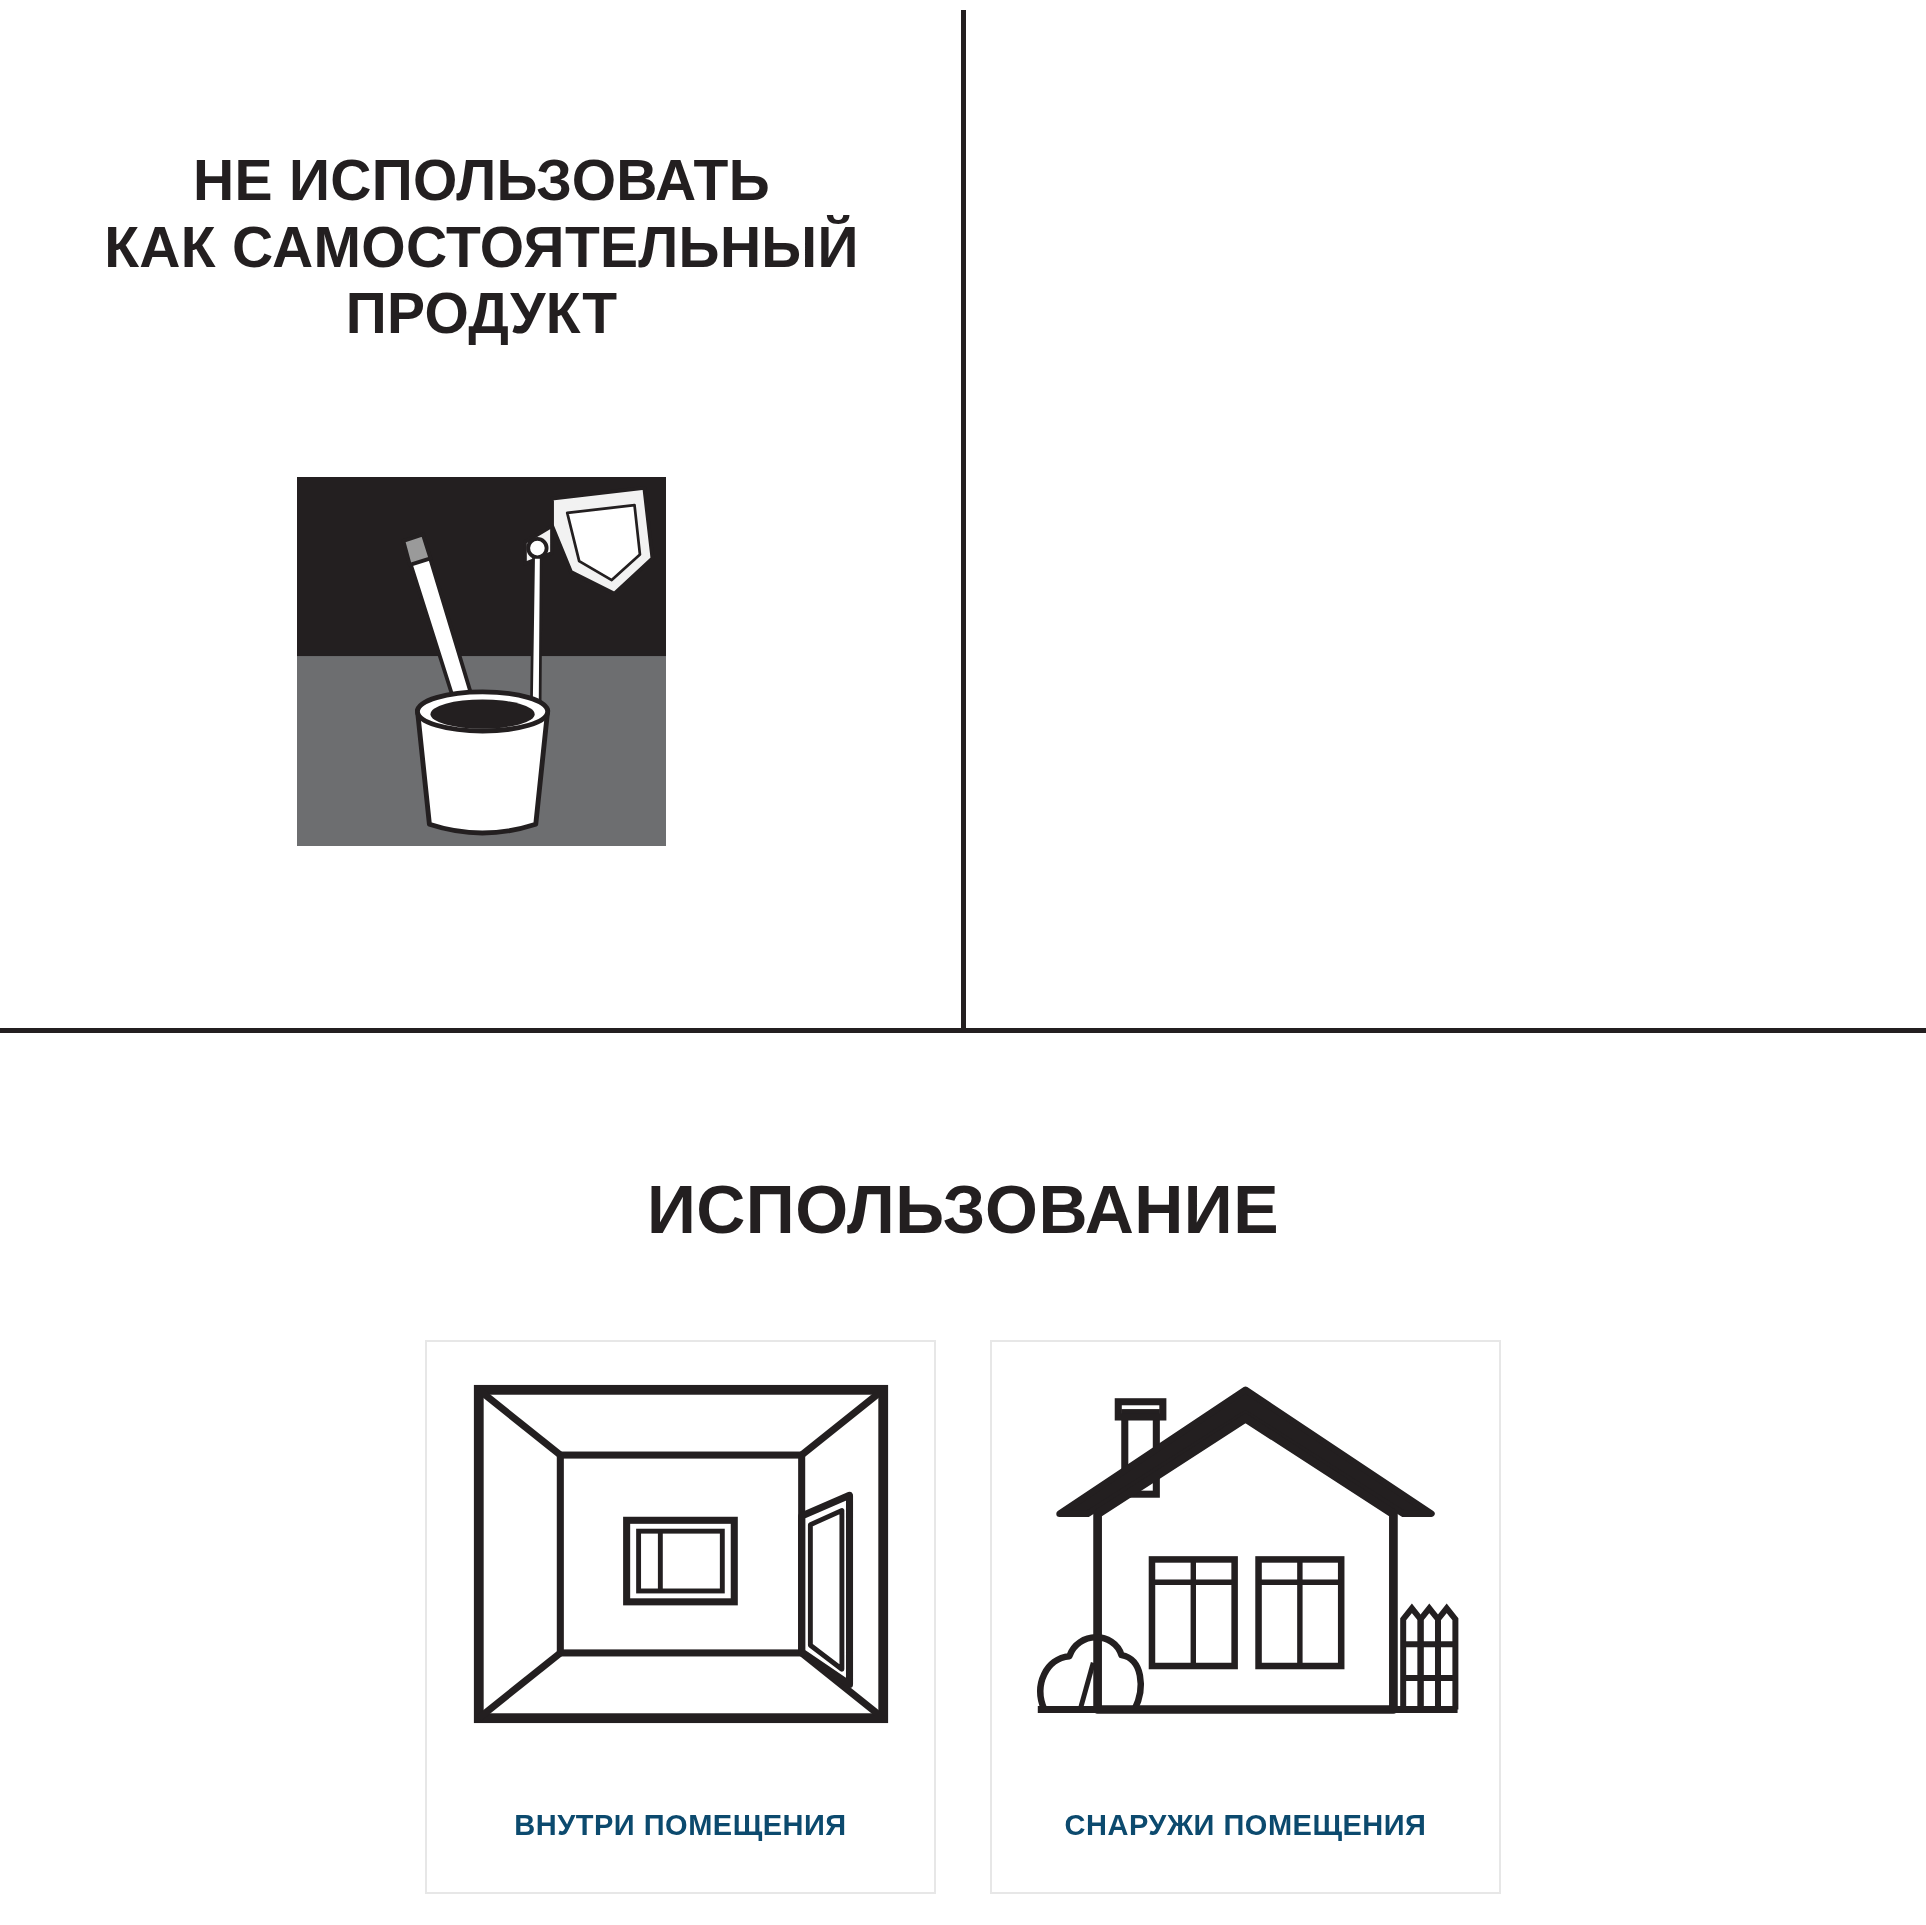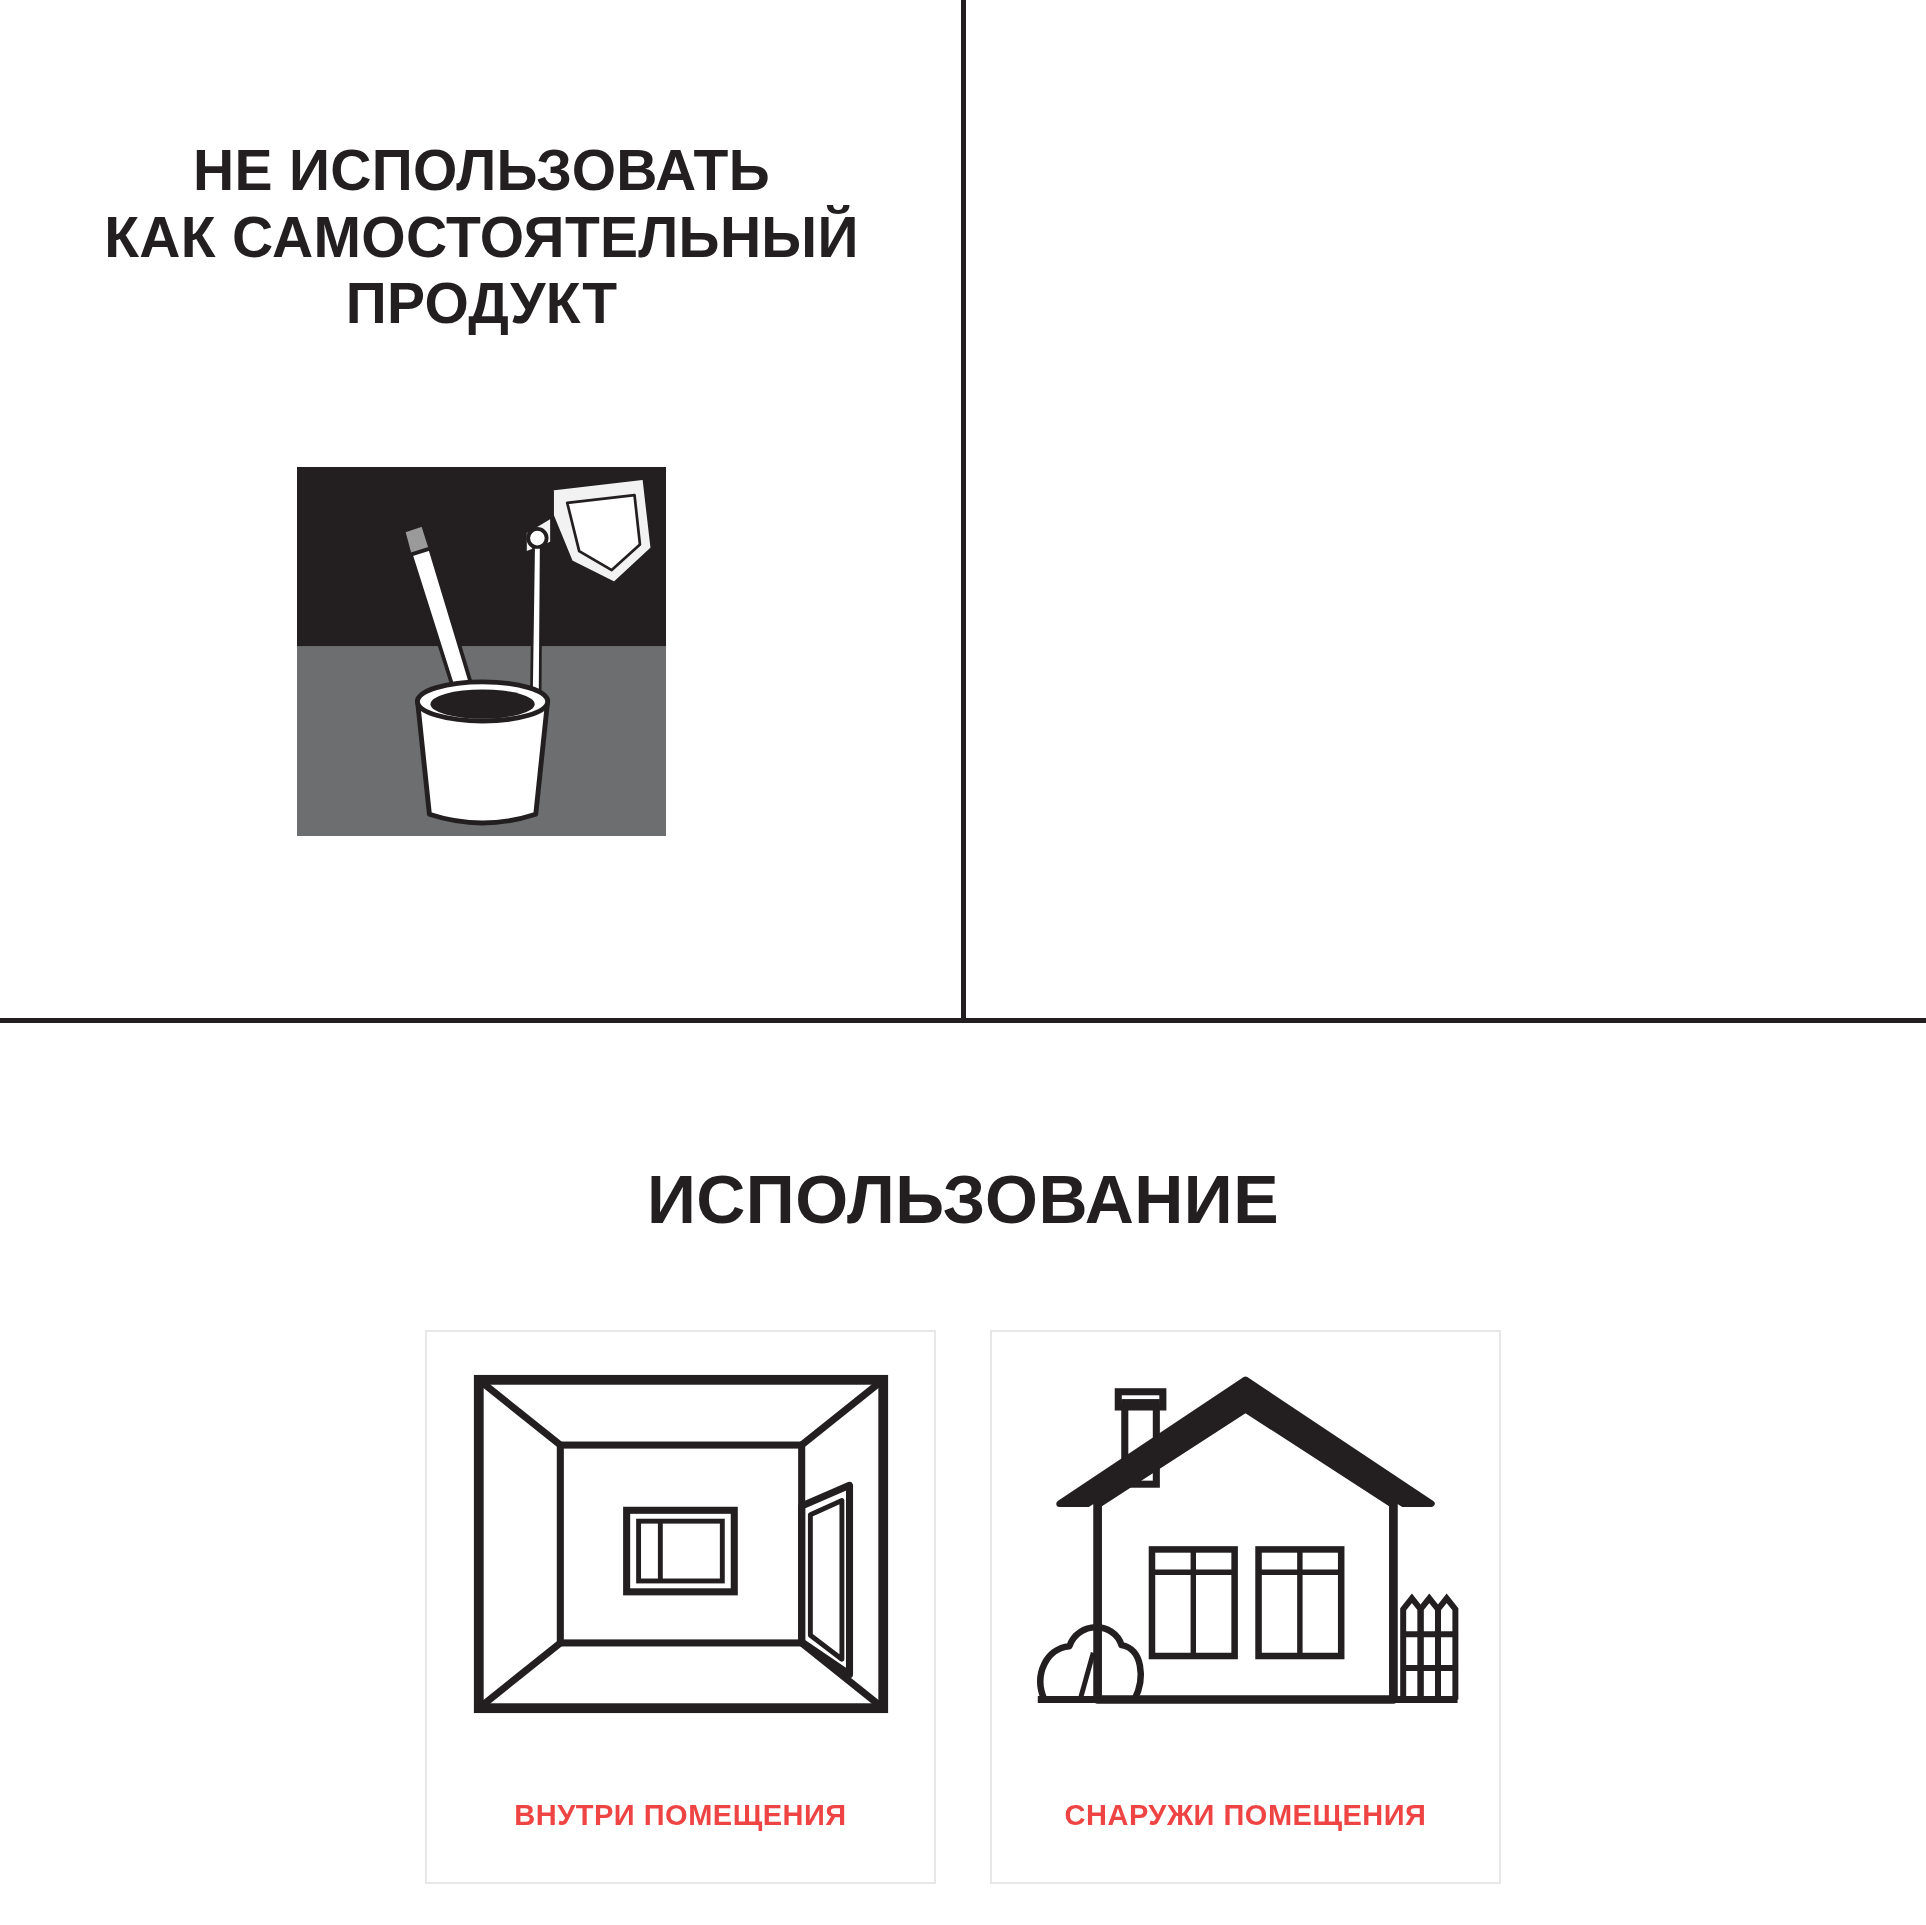--- a/index.html
+++ b/index.html
@@ -14,20 +14,21 @@
     color: #231f20;
     overflow: hidden;
   }
 
   .sheet {
     position: relative;
     width: 1926px;
     height: 1381px;
     background: #ffffff;
     box-sizing: border-box;
+    margin-top: 10px;
   }
 
   
   .top-row {
     position: absolute;
     left: 0;
     top: 0;
     width: 1926px;
     height: 1021px;
     display: flex;
@@ -138,21 +139,21 @@
 
   .usage-caption {
     position: absolute;
     bottom: 50px;
     left: 0;
     width: 100%;
     text-align: center;
     font-weight: bold;
     font-size: 29px;
     letter-spacing: 0.5px;
-    color: #ef4444;
+    color: #0c4a6e;
     text-transform: uppercase;
   }
 
   svg { display: block; }
 </style>
 </head>
 <body>
 
 <div class="sheet">
 

